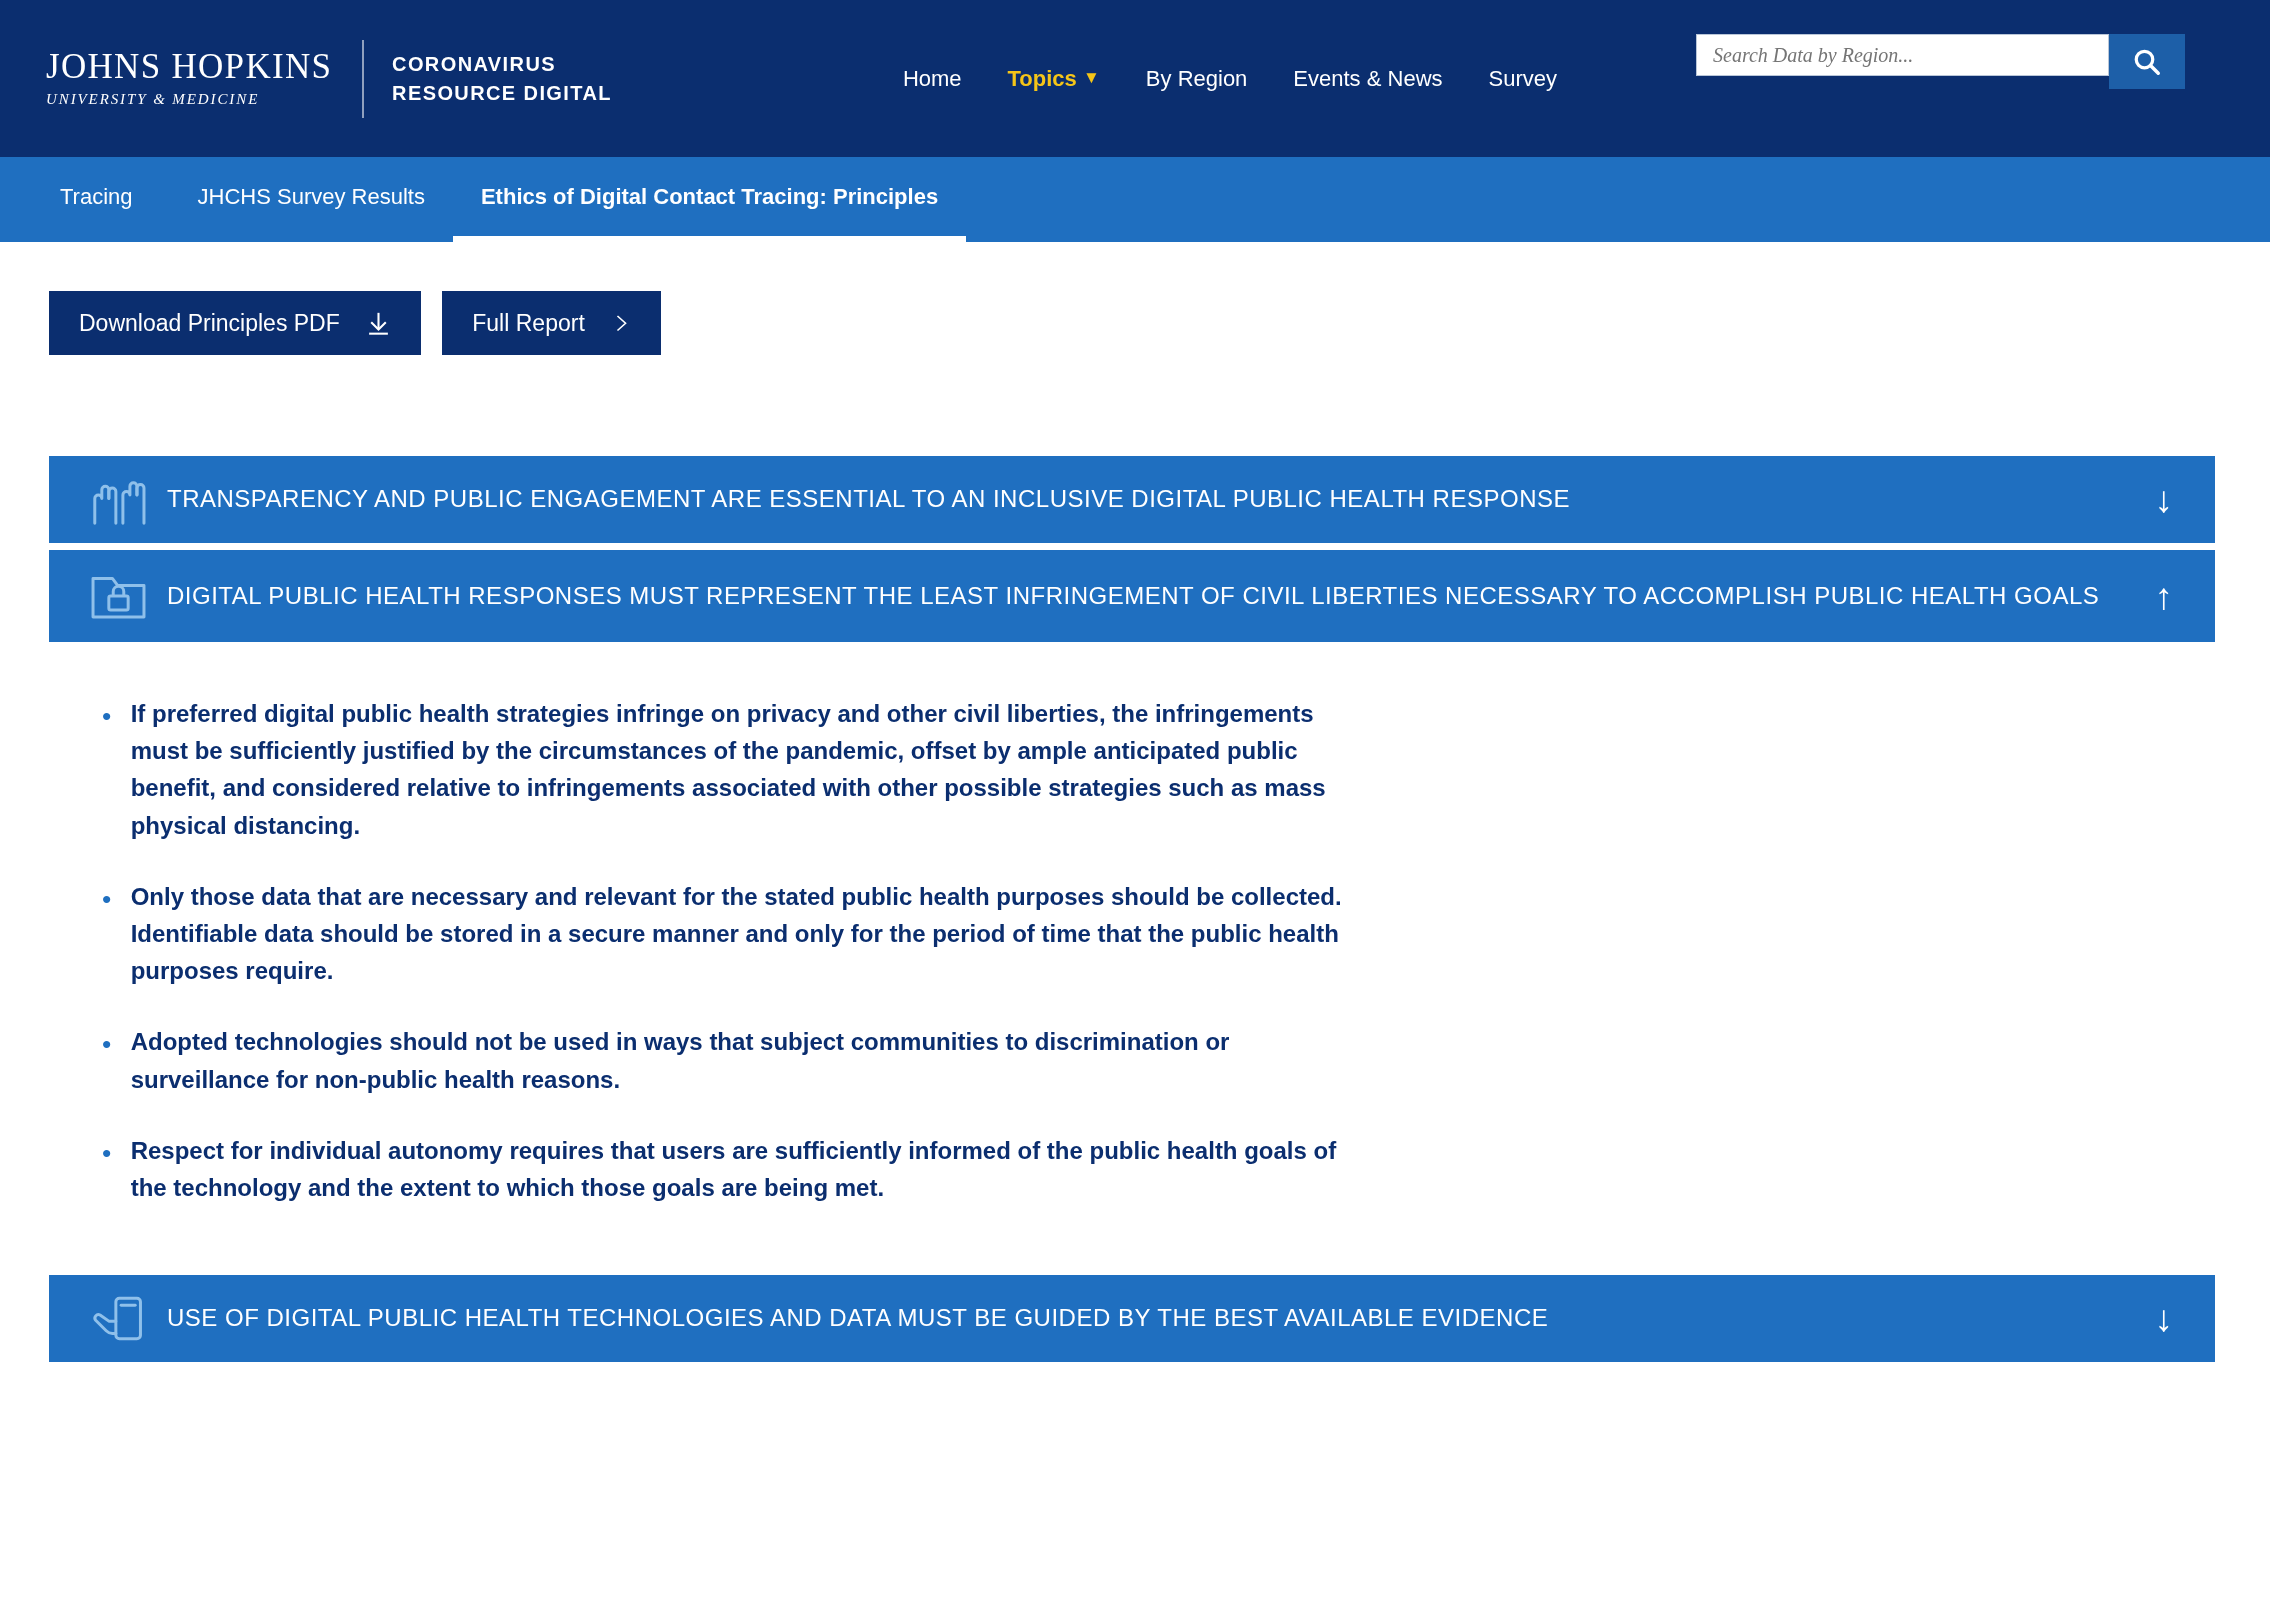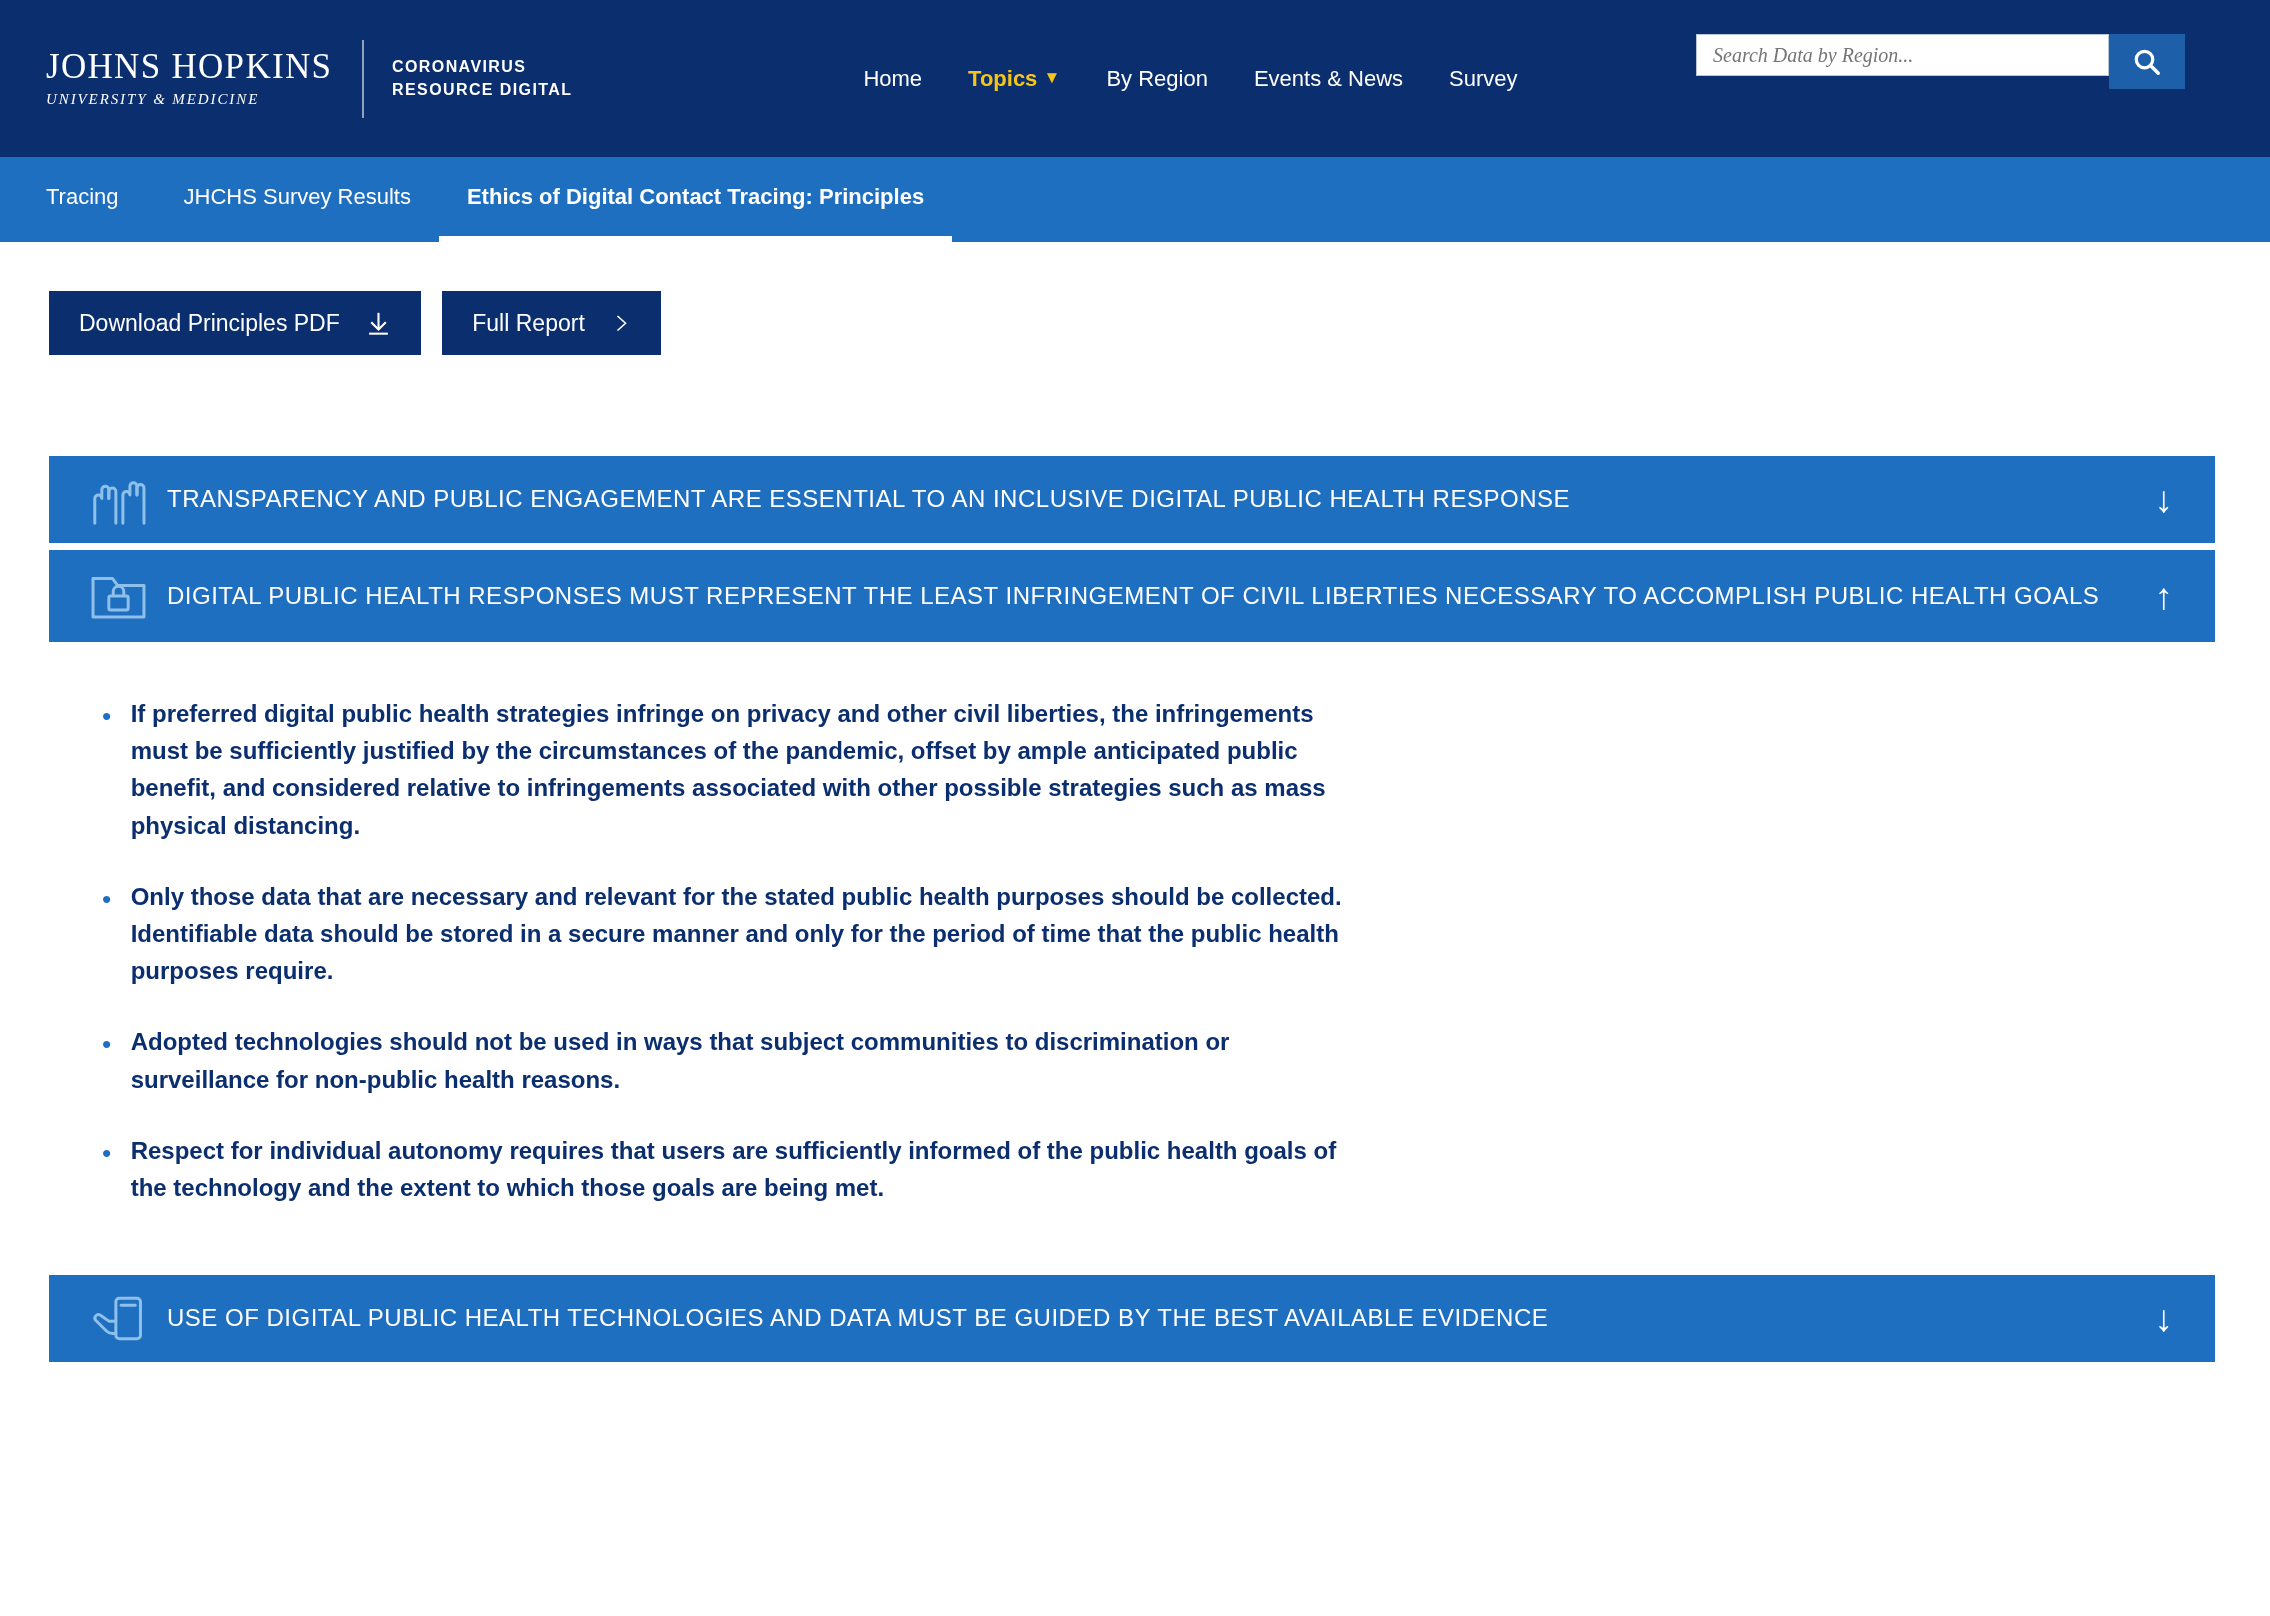--- a/index.html
+++ b/index.html
@@ -44,21 +44,21 @@
     margin-top: 6.2px;
     white-space: nowrap;
   }
   .logo-divider {
     width: 1.8px;
     height: 78px;
     background: rgba(255,255,255,0.55);
   }
   .crc-title {
     color: #ffffff;
-    font-size: 16px;
+    font-size: 20px;
     font-weight: bold;
     letter-spacing: 1.4px;
     line-height: 1.42;
     padding-left: 28px;
     white-space: nowrap;
   }
 
   .mainnav {
     display: flex;
     align-items: center;
@@ -111,21 +111,21 @@
     justify-content: center;
     cursor: pointer;
   }
 
   
   .subnav {
     background: #1f6fc0;
     height: 85px;
     display: flex;
     align-items: stretch;
-    padding-left: 46px;
+    padding-left: 60px;
     gap: 0;
   }
   .subnav-item {
     display: flex;
     align-items: center;
     color: #ffffff;
     font-size: 22px;
     padding: 0 28px;
     white-space: nowrap;
     cursor: pointer;

